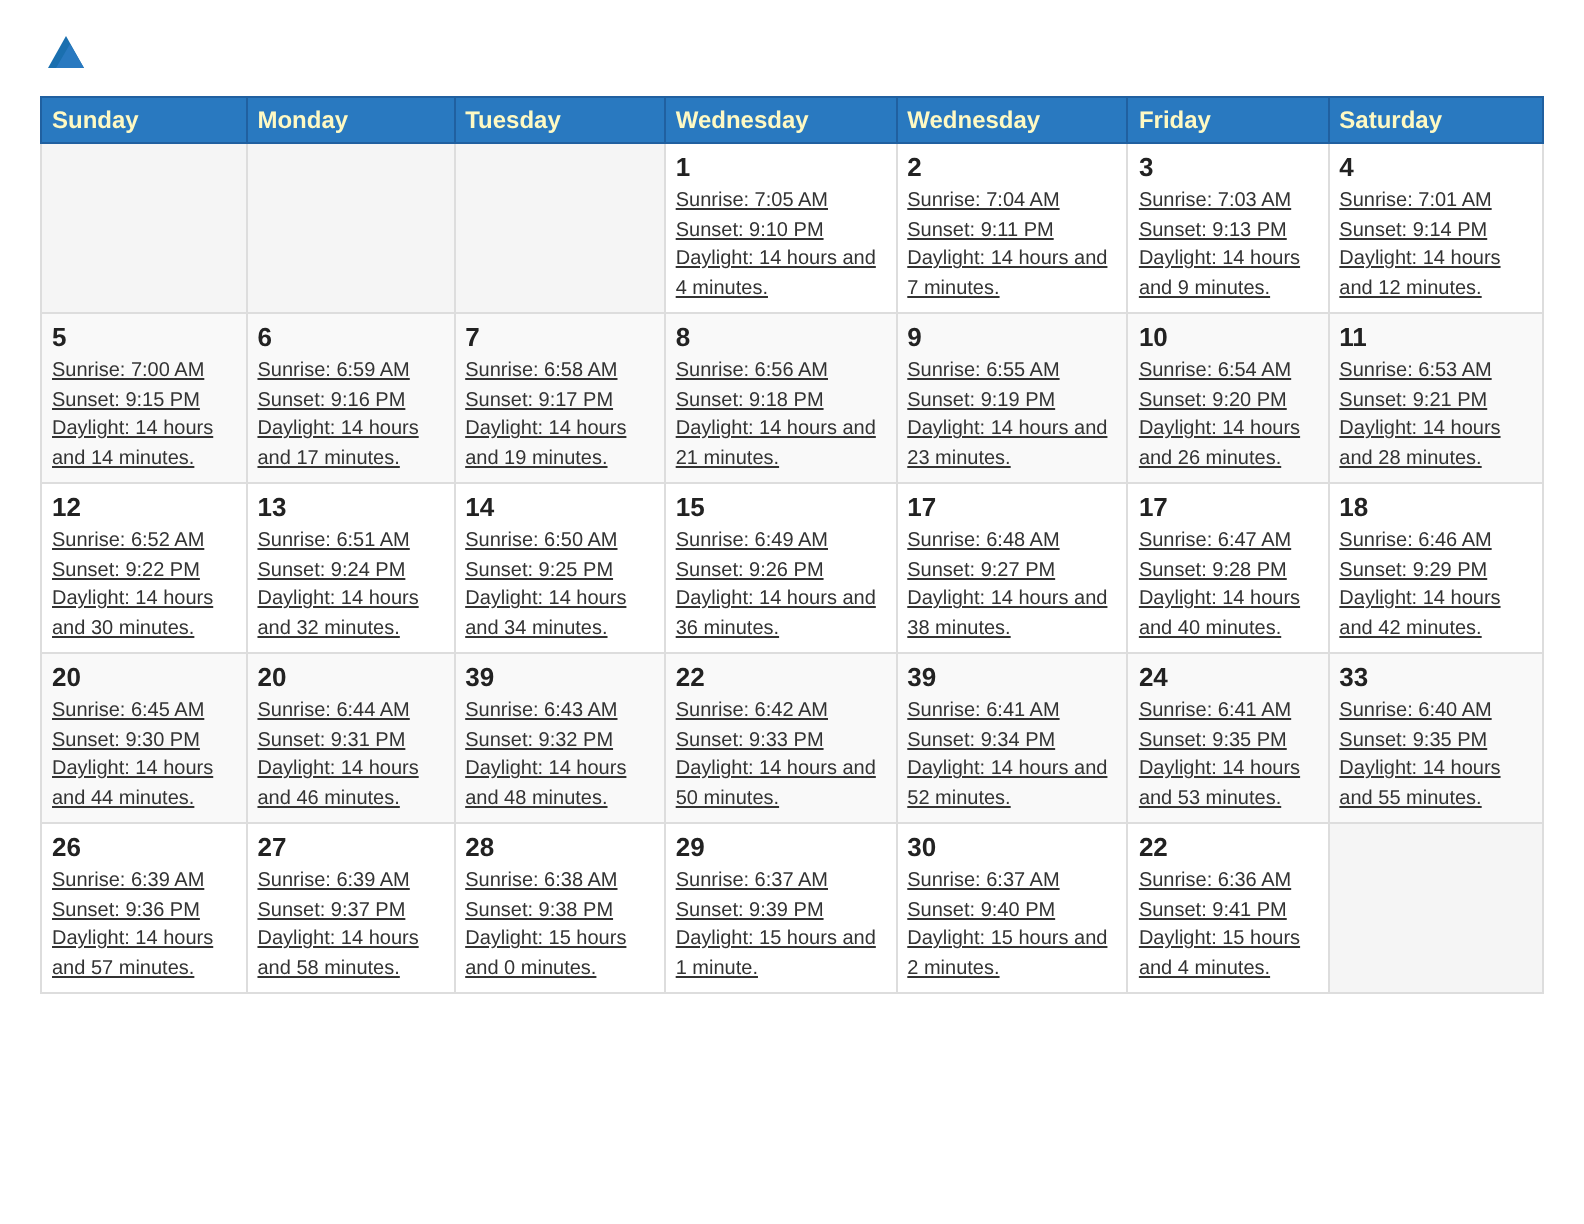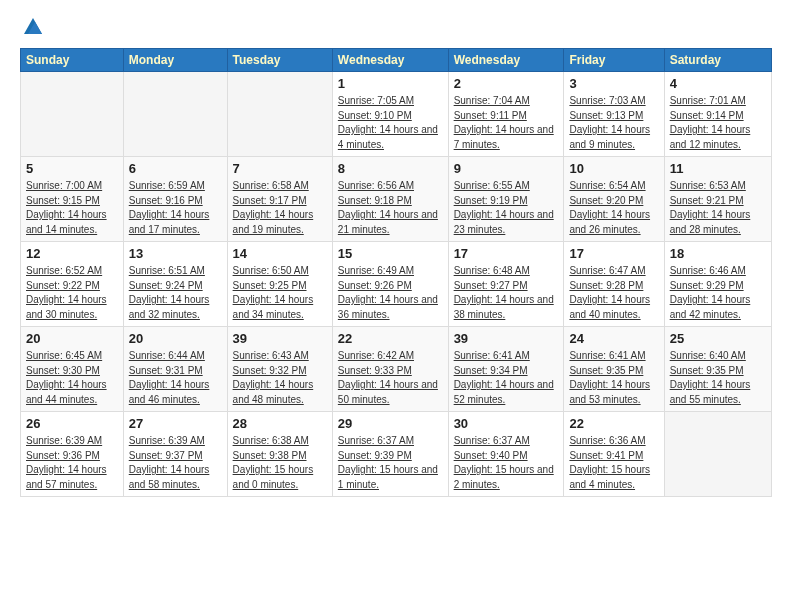--- a/index.html
+++ b/index.html
@@ -219,21 +219,21 @@
         </td>
         <td>
           <div class="day-num">39</div>
           <div class="day-info">Sunrise: 6:41 AM<br>Sunset: 9:34 PM<br>Daylight: 14 hours and 52 minutes.</div>
         </td>
         <td>
           <div class="day-num">24</div>
           <div class="day-info">Sunrise: 6:41 AM<br>Sunset: 9:35 PM<br>Daylight: 14 hours and 53 minutes.</div>
         </td>
         <td>
-          <div class="day-num">25</div>
+          <div class="day-num">33</div>
           <div class="day-info">Sunrise: 6:40 AM<br>Sunset: 9:35 PM<br>Daylight: 14 hours and 55 minutes.</div>
         </td>
       </tr>
       <tr>
         <td>
           <div class="day-num">26</div>
           <div class="day-info">Sunrise: 6:39 AM<br>Sunset: 9:36 PM<br>Daylight: 14 hours and 57 minutes.</div>
         </td>
         <td>
           <div class="day-num">27</div>

